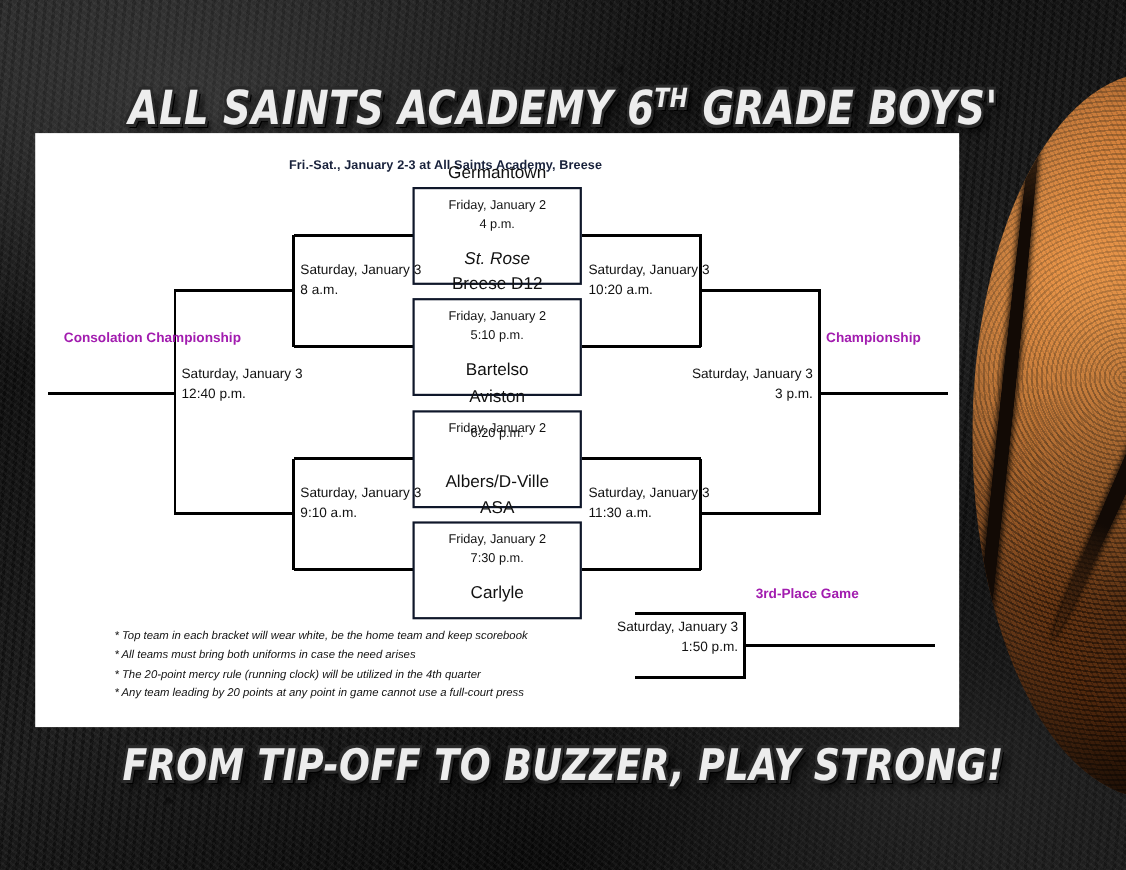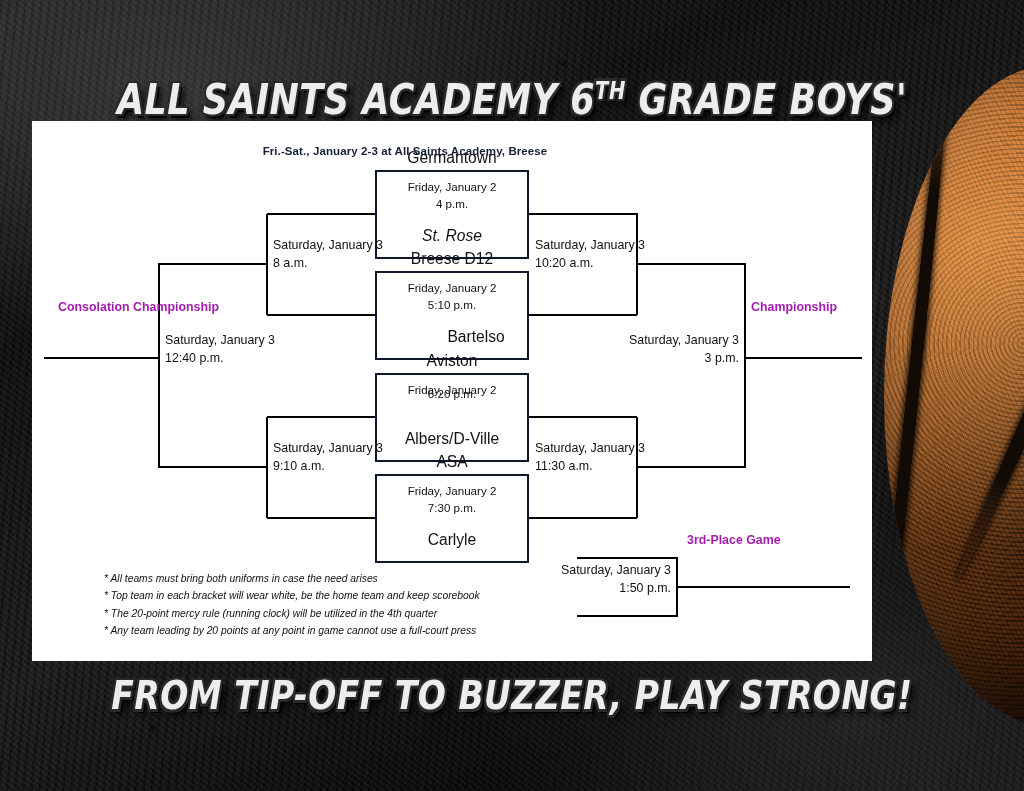--- a/index.html
+++ b/index.html
@@ -146,21 +146,21 @@
   <div class="gamebox" style="left:343px;top:49px;width:154px;height:89px;">
     <div class="gameinfo" style="top:6px;">Friday, January 2</div>
     <div class="gameinfo" style="top:23px;">4 p.m.</div>
     <div class="teamname" style="left:0;top:55px;width:150px;font-style:italic;">St. Rose</div>
   </div>
 
   <div class="teamname" style="left:343px;top:129px;width:154px;">Breese D12</div>
   <div class="gamebox" style="left:343px;top:150px;width:154px;height:89px;">
     <div class="gameinfo" style="top:6px;">Friday, January 2</div>
     <div class="gameinfo" style="top:23px;">5:10 p.m.</div>
-    <div class="teamname" style="left:0;top:55px;width:150px;margin-left:24px;">Bartelso</div>
+    <div class="teamname" style="left:0;top:55px;width:150px;">Bartelso</div>
   </div>
 
   <div class="teamname" style="left:343px;top:231px;width:154px;">Aviston</div>
   <div class="gamebox" style="left:343px;top:252px;width:154px;height:89px;">
     <div class="gameinfo" style="top:6px;">Friday, January 2</div>
     <div class="gameinfo" style="top:10px;">6:20 p.m.</div>
     <div class="teamname" style="left:0;top:55px;width:150px;">Albers/D-Ville</div>
   </div>
 
   <div class="teamname" style="left:343px;top:332px;width:154px;">ASA</div>
@@ -200,19 +200,19 @@
     <div>12:40 p.m.</div>
   </div>
 
   <div class="bold" style="position:absolute;left:655px;top:412px;">3rd-Place Game</div>
   <div class="lbl r" style="left:469px;top:441px;width:170px;">
     <div>Saturday, January 3</div>
     <div>1:50 p.m.</div>
   </div>
 
   <div id="notes">
+    <div>* Top team in each bracket will wear white, be the home team and keep scorebook</div>
     <div>* All teams must bring both uniforms in case the need arises</div>
-    <div>* Top team in each bracket will wear white, be the home team and keep scorebook</div>
     <div>* The 20-point mercy rule (running clock) will be utilized in the 4th quarter</div>
     <div>* Any team leading by 20 points at any point in game cannot use a full-court press</div>
   </div>
 
 </div>
 
 </body></html>

